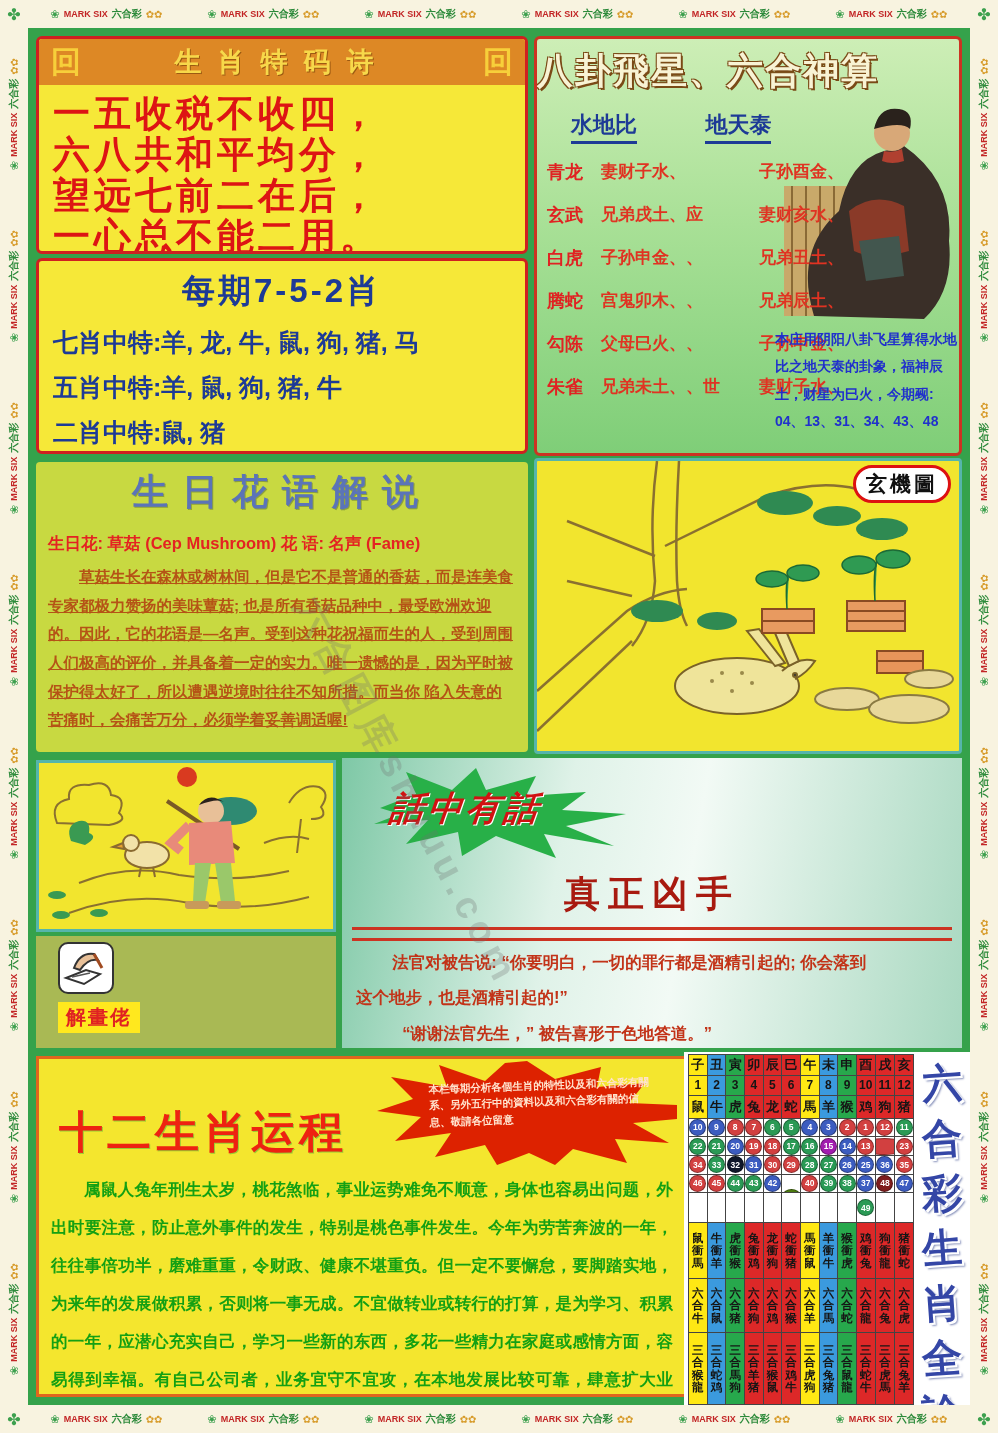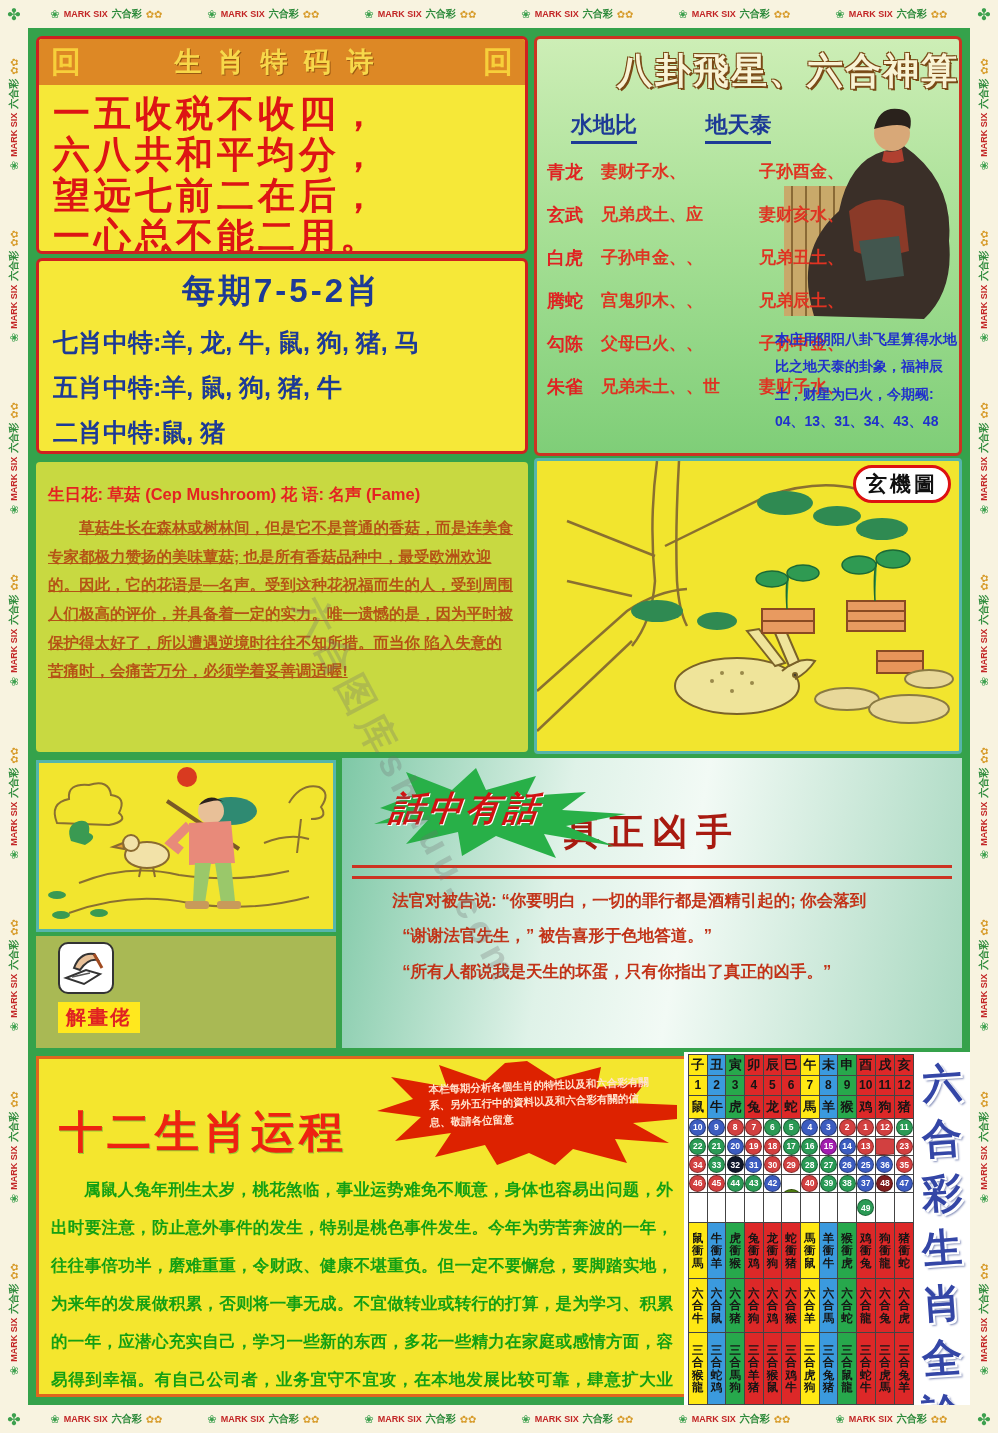--- a/index.html
+++ b/index.html
@@ -24,21 +24,21 @@
   .poem-head .hui{color:#f7cf3a;font-size:30px;font-weight:bold;line-height:1;}
   .poem-title{color:#f7d84a;font-size:27px;font-weight:bold;letter-spacing:16px;text-shadow:1px 1px 0 #9c5a12;}
   .poem-body{padding:8px 14px 0 14px;}
   .poem-line{color:#dd1414;font-size:37px;font-weight:bold;line-height:41px;letter-spacing:4px;white-space:nowrap;}
   
   .xiao{left:8px;top:230px;width:492px;height:196px;background:#f6e838;border:3px solid #cf2020;border-radius:6px;padding:8px 14px;}
   .xiao-title{text-align:center;color:#1d3a96;font-size:33px;font-weight:bold;letter-spacing:3px;}
   .xiao-row{color:#1d3a96;font-size:25px;font-weight:bold;margin-top:12px;white-space:nowrap;}
   
   .bagua{left:506px;top:8px;width:428px;height:420px;background:linear-gradient(180deg,#cdeeb6 0%,#a8e096 45%,#7fce78 100%);border:3px solid #cc3322;border-radius:6px;overflow:hidden;}
-  .bagua-title{margin-top:8px;text-align:right;color:#f8f3d4;font-size:36px;font-weight:bold;letter-spacing:2px;
+  .bagua-title{margin-top:8px;text-align:left;color:#f8f3d4;font-size:36px;font-weight:bold;letter-spacing:2px;
      text-shadow:2px 2px 0 #7a4a16,-1px -1px 0 #7a4a16,1px -1px 0 #7a4a16,-1px 1px 0 #7a4a16;}
   .bagua-heads{margin:14px 0 0 34px;position:relative;z-index:2;}
   .bagua-heads span{color:#1d3a96;font-size:22px;font-weight:bold;border-bottom:3px solid #1d3a96;padding-bottom:4px;}
   .bagua-heads .h2{margin-left:64px;}
   .bg-rows{margin:10px 0 0 10px;position:relative;z-index:2;}
   .bg-row{display:flex;height:43px;align-items:center;white-space:nowrap;}
   .bg-row .beast{width:54px;color:#e02222;font-size:18px;font-weight:bold;}
   .bg-row .lft{width:158px;color:#e03322;font-size:17px;font-weight:bold;}
   .bg-row .rgt{color:#e03322;font-size:17px;font-weight:bold;}
   .bagua-note{position:absolute;left:238px;top:287px;width:186px;color:#2030cc;font-size:14px;font-weight:bold;line-height:1.95;z-index:3;}
@@ -55,21 +55,21 @@
   
   .fisher{left:8px;top:732px;width:300px;height:172px;background:#f2e52e;border:3px solid #56b5ab;}
   
   .interp{left:8px;top:908px;width:300px;height:112px;background:#a9b954;padding:6px 0 0 22px;}
   .interp-icon{width:52px;height:48px;background:#fff;border:2px solid #333;border-radius:10px;display:block;}
   .interp-badge{display:inline-block;margin-top:8px;background:#ffe81e;color:#e02222;font-size:20px;font-weight:bold;padding:2px 8px;letter-spacing:2px;}
   
   .joke{left:314px;top:730px;width:620px;height:290px;background:linear-gradient(100deg,#7ec8a6 0%,#dff2e8 35%,#f2faf5 55%,#a8d8c0 100%);}
   .joke-banner{position:absolute;left:24px;top:10px;width:270px;height:84px;}
   .joke-banner-text{position:absolute;left:24px;top:18px;color:#d01212;font-size:34px;font-weight:bold;font-style:italic;letter-spacing:4px;transform:skewX(-6deg);text-shadow:1px 1px 0 #fff;}
-  .joke-title{margin-top:50px;text-align:center;color:#a81a10;font-size:36px;font-weight:bold;letter-spacing:8px;}
+  .joke-title{margin-top:112px;text-align:center;color:#a81a10;font-size:36px;font-weight:bold;letter-spacing:8px;}
   .joke-rule{margin:8px 10px 4px 10px;height:8px;border-top:3px solid #cc3322;border-bottom:3px solid #cc3322;}
   .joke-line{color:#c23318;font-size:16.5px;font-weight:bold;line-height:2.15;margin:0 14px;white-space:nowrap;}
   .joke-line.l0{text-indent:2.2em;} .joke-line.l2{text-indent:2.8em;} .joke-line.l3{text-indent:2.8em;}
   
   .fortune{left:8px;top:1028px;width:652px;height:341px;background:#f4e62e;border:3px solid #e0661e;padding:4px 12px;}
   .fortune-head{position:relative;height:108px;}
   .fortune-title{position:absolute;left:8px;top:40px;color:#ee2211;font-size:44px;font-weight:bold;letter-spacing:4px;text-shadow:1px 1px 0 #9c3;}
   .burst{position:absolute;right:-4px;top:-2px;width:300px;height:104px;}
   .burst-text{position:absolute;right:18px;top:16px;width:230px;color:#ffe3cd;font-size:10.5px;font-weight:bold;line-height:1.55;transform:rotate(-2deg);}
   .fortune-body{color:#13a013;font-size:16.5px;font-weight:bold;line-height:2.3;text-indent:2em;text-align:justify;}
@@ -354,20 +354,21 @@
         <path d="M60 225 Q40 160 85 120 Q95 70 130 60 L150 55 Q200 90 195 150 Q200 200 170 228 Z" fill="#3a2f28"></path>
         <path d="M95 120 Q120 100 150 115 L155 160 Q120 170 100 160 Z" fill="#8a3a28"></path>
         <path d="M105 150 L145 145 L150 185 L112 190 Z" fill="#42564e"></path>
         <circle cx="138" cy="42" r="18" fill="#d8a878"></circle>
         <path d="M120 38 Q125 15 145 18 Q160 20 156 38 Q148 30 120 38Z" fill="#2a221c"></path>
         <path d="M130 60 Q140 62 148 58 L150 70 Q138 74 128 70 Z" fill="#b04030"></path>
       </svg>
     </div>
 
     <div class="panel flower">
+      <div class="flower-title">生日花语解说</div>
       <div class="flower-intro">生日花: 草菇 (Cep Mushroom) 花  语: 名声 (Fame)</div>
       <div class="flower-body">草菇生长在森林或树林间，但是它不是普通的香菇，而是连美食专家都极力赞扬的美味蕈菇; 也是所有香菇品种中，最受欧洲欢迎的。因此，它的花语是—名声。受到这种花祝福而生的人，受到周围人们极高的评价，并具备着一定的实力。唯一遗憾的是，因为平时被保护得太好了，所以遭遇逆境时往往不知所措。而当你 陷入失意的苦痛时，会痛苦万分，必须学着妥善调适喔!</div>
     </div>
 
     <div class="panel mystery">
       <div class="mystery-badge">玄機圖</div>
       <svg width="420" height="288" viewBox="0 0 420 288">
         <g fill="none" stroke="#8a7030" stroke-width="2.5">
           <path d="M120 0 Q112 60 118 120 Q115 160 95 185"></path>
           <path d="M142 0 Q138 70 140 120 Q142 150 150 165"></path>
@@ -484,20 +485,21 @@
       <div class="joke-banner">
         <svg width="300" height="92" viewBox="0 0 300 92">
           <polygon fill="#28b048" points="14,40 50,26 40,4 86,22 110,0 120,22 170,8 160,28 220,24 196,42 260,46 200,58 248,78 178,66 190,90 130,68 96,88 92,64 40,76 62,52 8,56 34,46"></polygon>
         </svg>
         <div class="joke-banner-text">話中有話</div>
       </div>
       <div class="joke-title">真正凶手</div>
       <div class="joke-rule"></div>
       <div id="joke-lines">
           <div class="joke-line l0">法官对被告说: “你要明白，一切的罪行都是酒精引起的; 你会落到</div>
+          <div class="joke-line l1">这个地步，也是酒精引起的!”</div>
           <div class="joke-line l2">“谢谢法官先生，” 被告喜形于色地答道。”</div>
           <div class="joke-line l3">“所有人都说我是天生的坏蛋，只有你指出了真正的凶手。”</div>
         </div>
     </div>
 
     <div class="panel fortune">
       <div class="fortune-head">
         <div class="fortune-title">十二生肖运程</div>
         <div class="burst">
           <svg width="300" height="104" viewBox="0 0 300 104">

